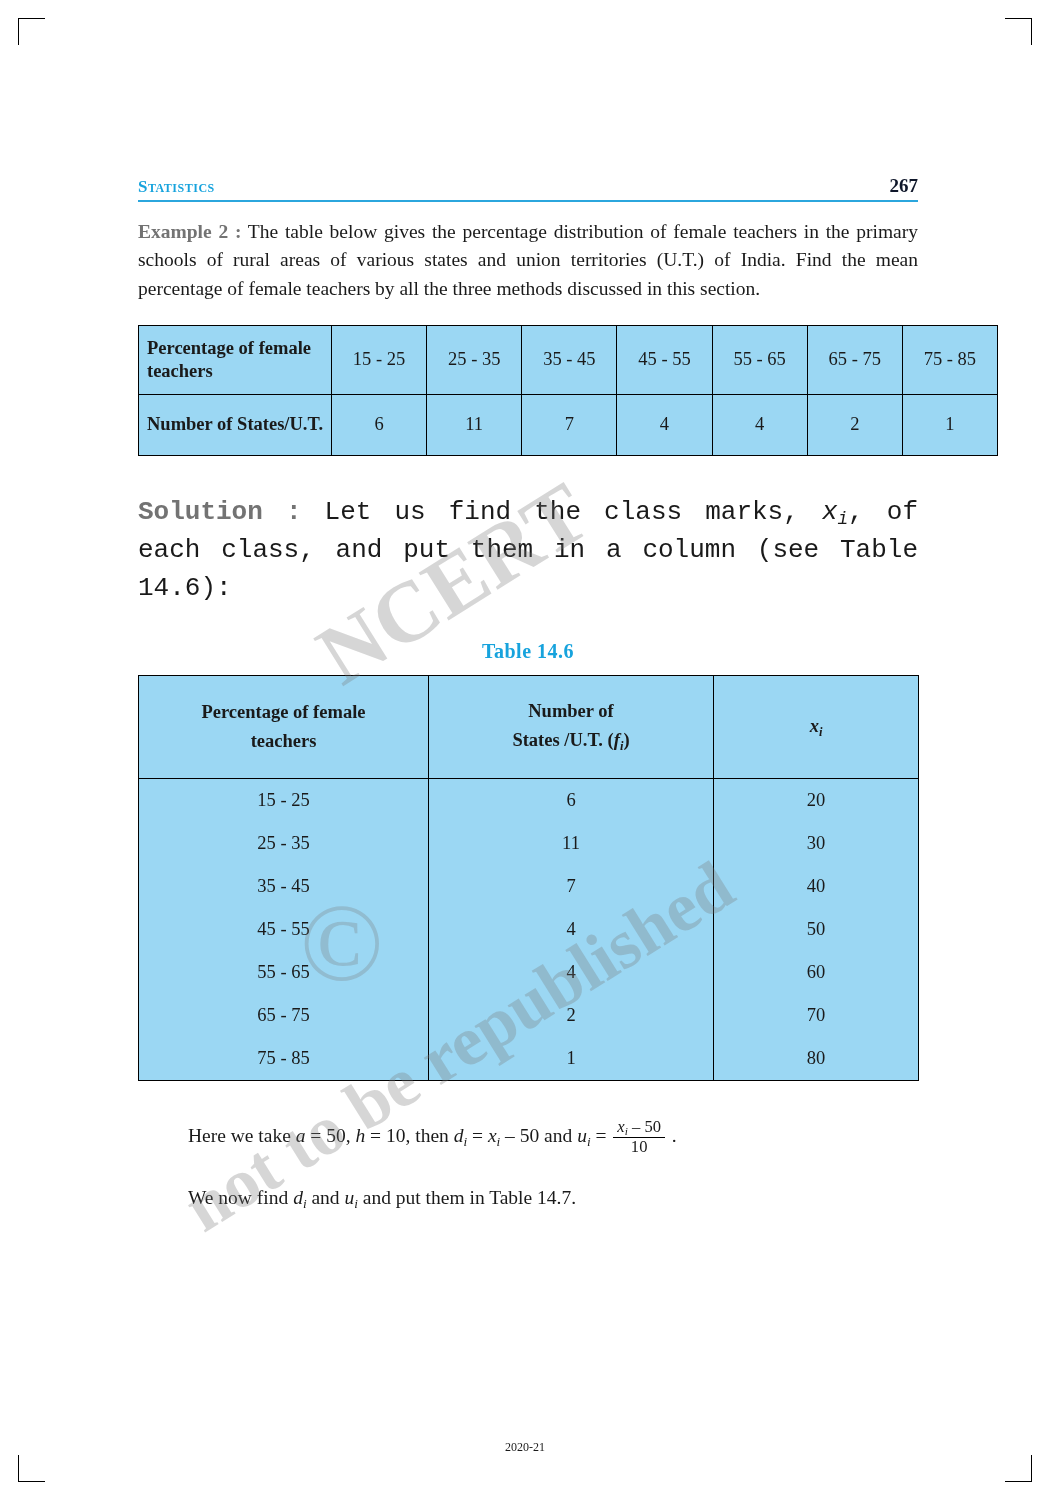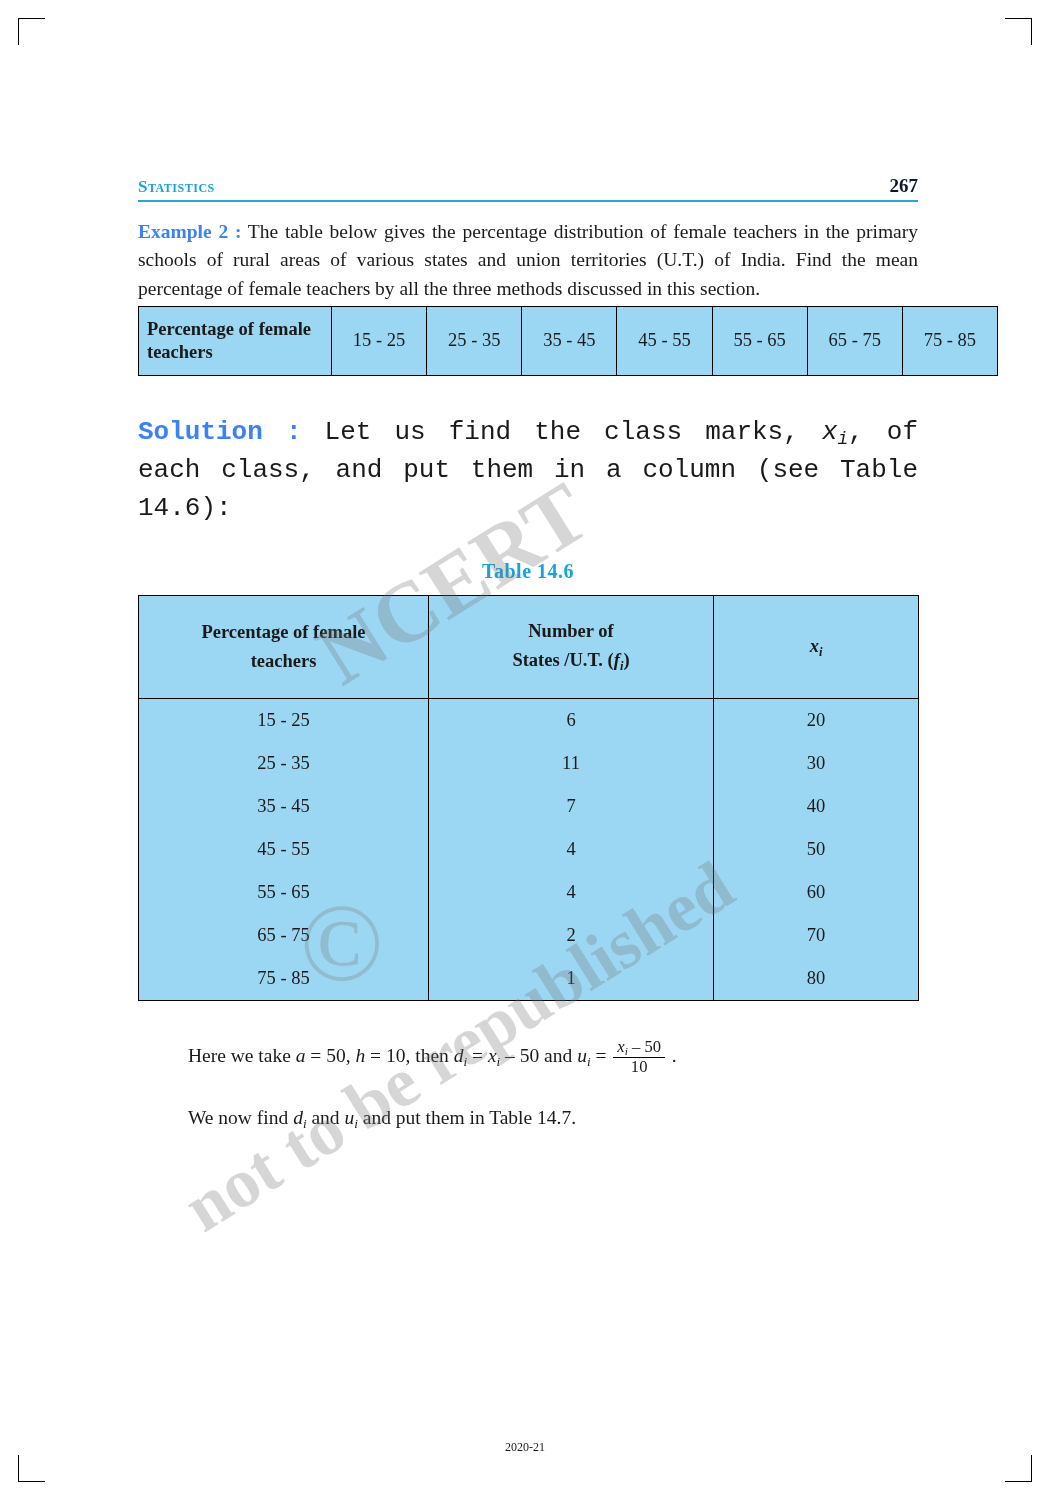--- a/index.html
+++ b/index.html
@@ -59,39 +59,39 @@
   }
 
   
   p.body {
     font-size: 19.5px;
     line-height: 1.45;
     text-align: justify;
     margin: 16px 0 0 0;
   }
   .lead {
-    color: #3b82f6;
+    color: #737373;
     font-weight: bold;
   }
   .it { font-style: italic; }
   .bd { font-weight: bold; }
   .sub {
     font-size: 0.68em;
     vertical-align: -0.28em;
     font-style: italic;
   }
 
   
   table.tbl {
     border-collapse: collapse;
     background: #9bd7f3;
     table-layout: fixed;
   }
   table.data1 {
-    margin-top: 3px;
+    margin-top: 22px;
     width: 860px;
   }
   table.data1 td, table.data1 th {
     border: 1.6px solid #000;
     font-size: 18.5px;
     text-align: center;
     vertical-align: middle;
     padding: 6px 2px;
   }
   table.data1 .rowhead {
@@ -241,20 +241,30 @@
       <tr class="r1">
         <td class="rowhead">Percentage of female  teachers</td>
         <td>15 - 25</td>
         <td>25 - 35</td>
         <td>35 - 45</td>
         <td>45 - 55</td>
         <td>55 - 65</td>
         <td>65 - 75</td>
         <td>75 - 85</td>
       </tr>
+      <tr class="r2">
+        <td class="rowhead">Number of States/U.T.</td>
+        <td>6</td>
+        <td>11</td>
+        <td>7</td>
+        <td>4</td>
+        <td>4</td>
+        <td>2</td>
+        <td>1</td>
+      </tr>
     </tbody>
   </table>
 
 
   <div class="solution"><span class="lead">Solution :</span><span> Let us find the class marks, </span><span class="it">x</span><span class="sub">i</span><span>, of each class, and put them in a column (see Table 14.6):</span></div>
 
   <div class="tblcaption">Table 14.6</div>
 
   <table class="tbl data2">
     <colgroup>

